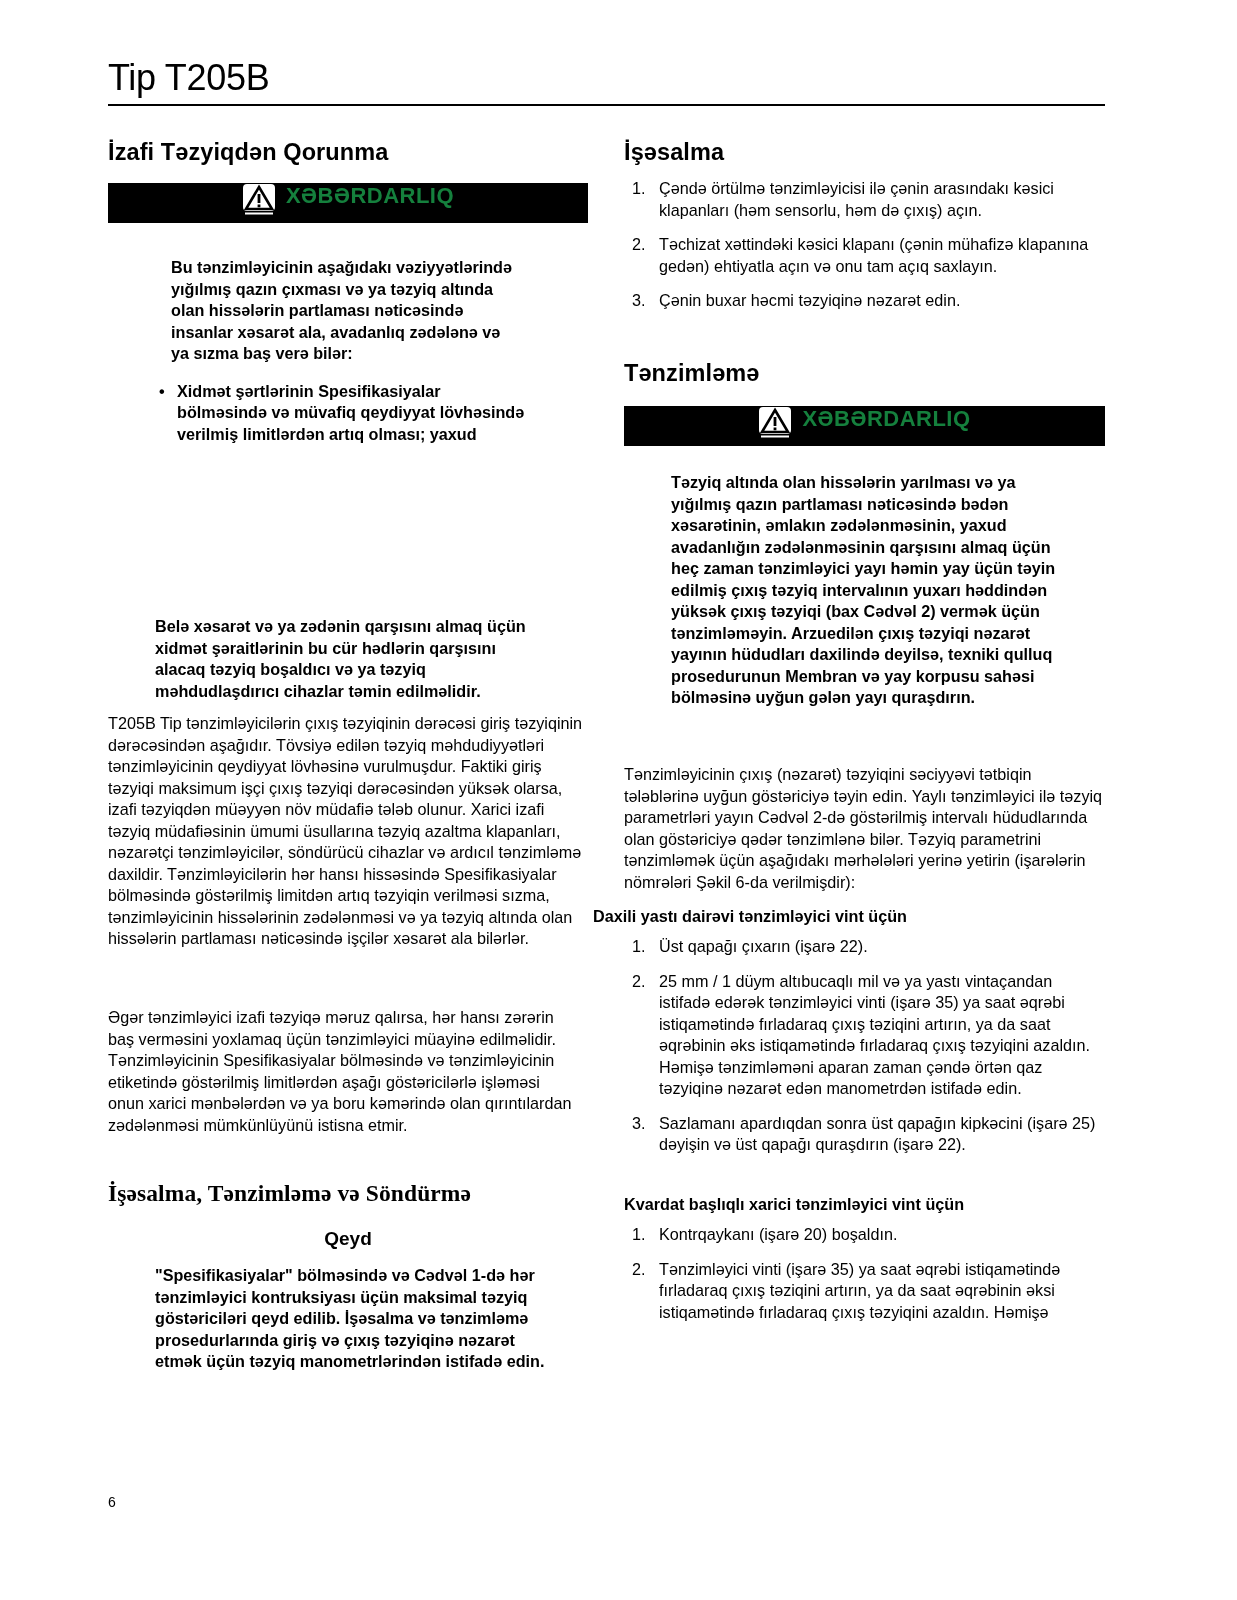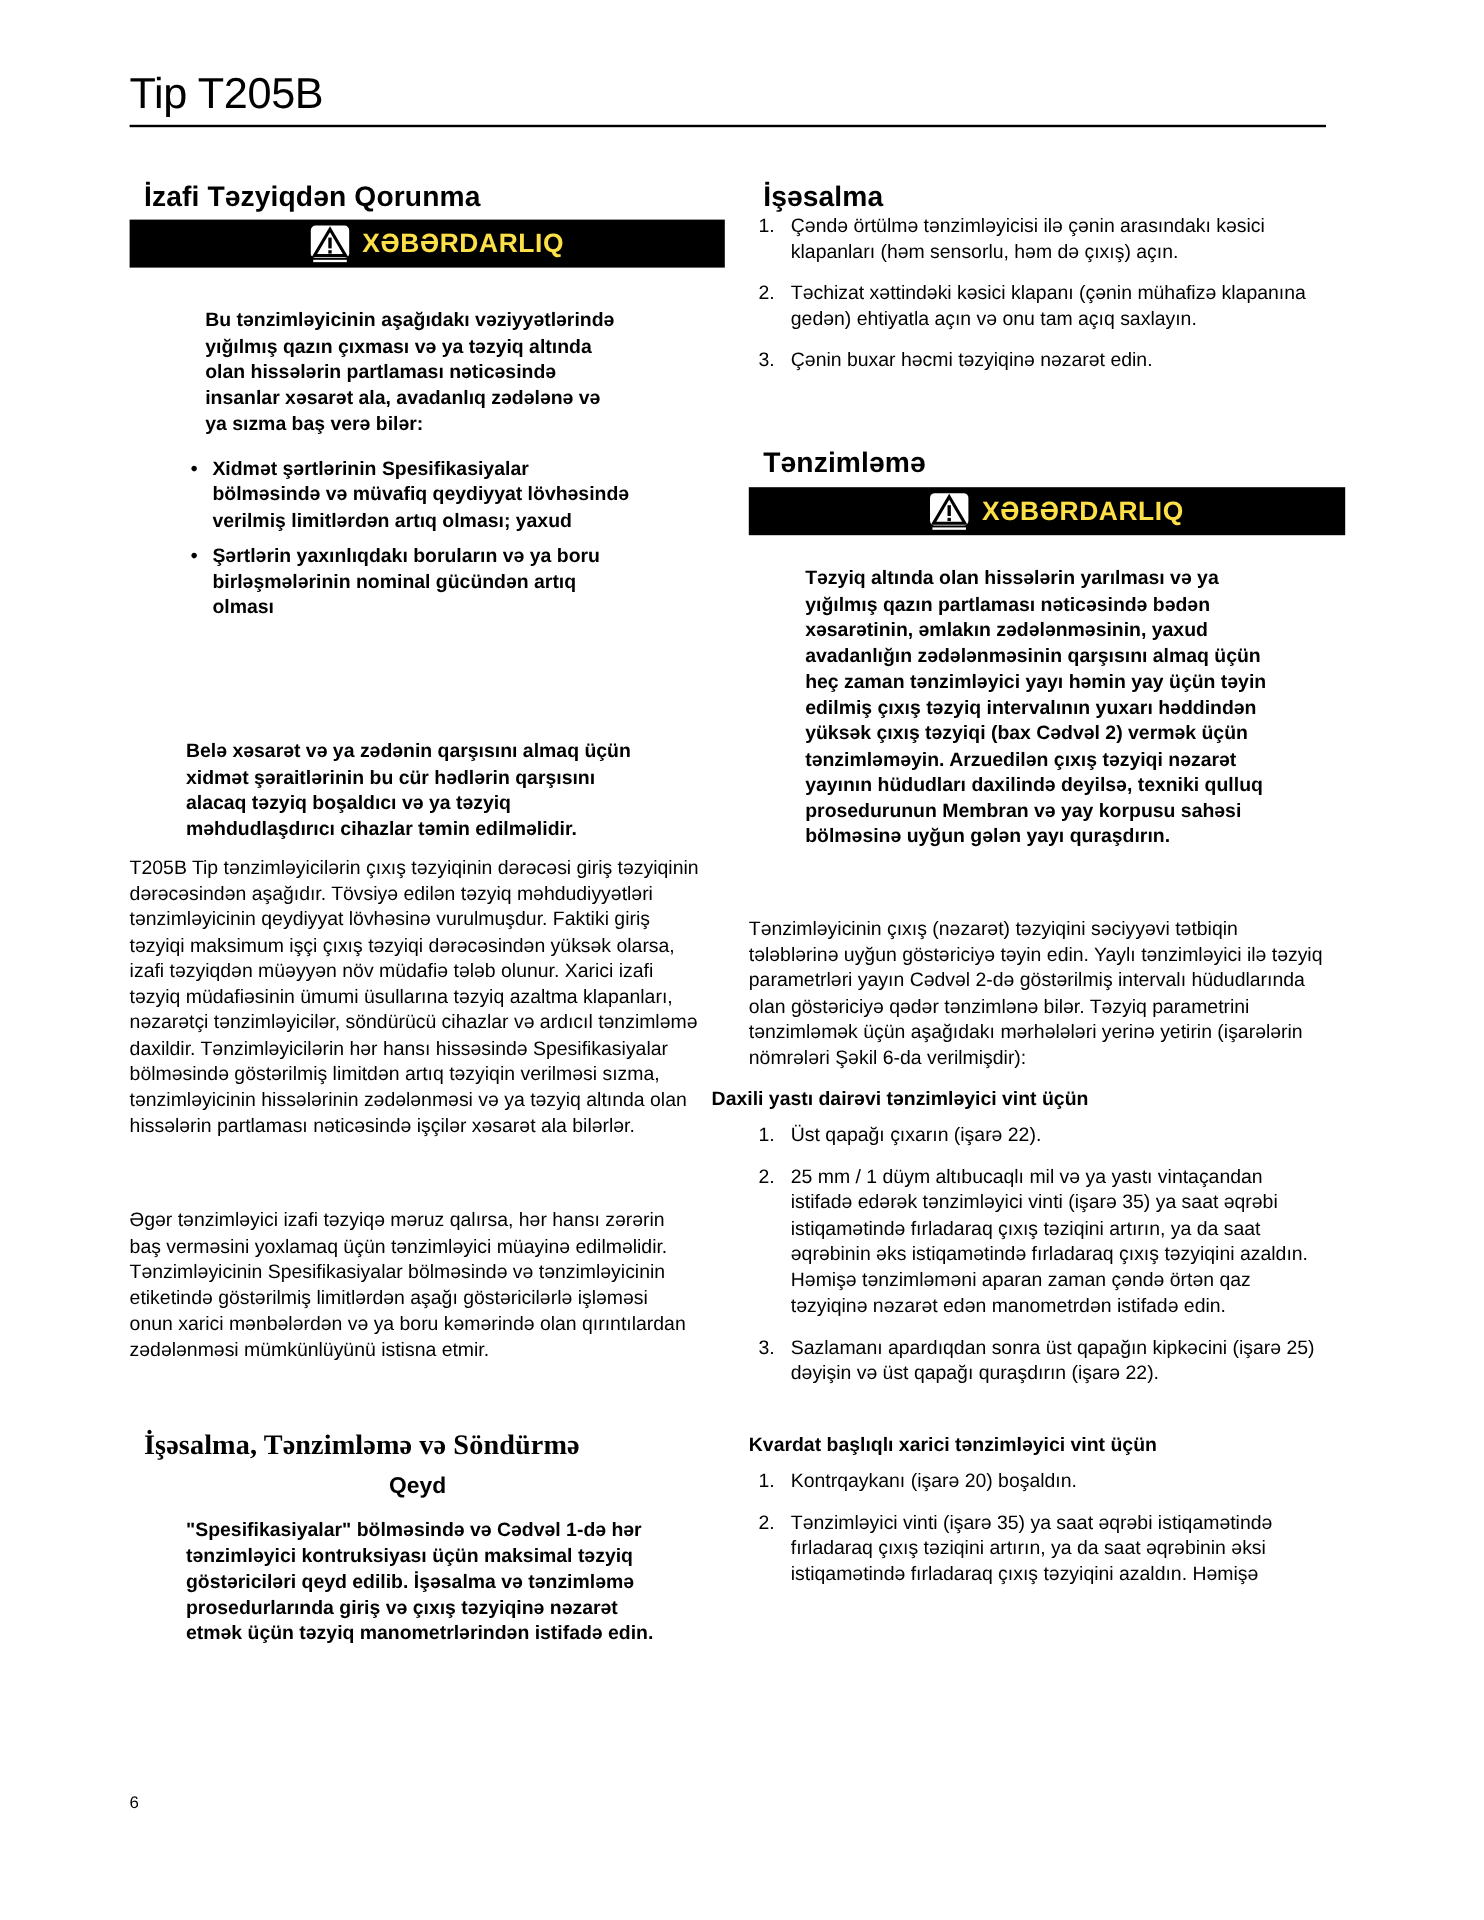--- a/index.html
+++ b/index.html
@@ -2,23 +2,23 @@
 <html><head>
 <meta charset="utf-8">
 <style>
   html, body { margin: 0; padding: 0; background: #ffffff; }
   body { width: 1237px; height: 1600px; position: relative; overflow: hidden;
          font-family: "Liberation Sans", sans-serif; color: #000; }
   .page-header { position: absolute; left: 108px; top: 56px; width: 997px; }
   .page-title { font-size: 36px; font-weight: normal; margin: 0; line-height: 44px; letter-spacing: -0.3px; }
   .header-rule { position: absolute; left: 0; top: 48px; width: 997px; height: 2px; background: #000; }
 
-  h2.section { font-size: 23.5px; font-weight: bold; margin: 12px; position: absolute; white-space: nowrap; letter-spacing: 0.1px; }
-  .warn-bar { position: absolute; height: 40px; background: #000; color: #fde047;
-              display: flex; align-items: center; justify-content: center; gap: 10px; padding-left: 16px; }
+  h2.section { font-size: 23.5px; font-weight: bold; margin: 0; position: absolute; white-space: nowrap; letter-spacing: 0.1px; }
+  .warn-bar { position: absolute; height: 40px; background: #000; color: #15803d;
+              display: flex; justify-content: center; gap: 10px; }
   .warn-bar .warn-label { font-size: 22px; font-weight: bold; letter-spacing: 0.5px; }
   .warn-icon { width: 34px; height: 32px; display: inline-block; }
 
   .bold-block { position: absolute; font-size: 16.2px; font-weight: bold; line-height: 21.5px; }
   .bold-block p { margin: 16px; }
   .bullets { list-style: none; margin: 8px 0 0 0; padding: 0; }
   .bullets li { position: relative; padding-left: 22px; margin-bottom: 8px; }
   .bullets li::before { content: "•"; position: absolute; left: 4px; top: 0; }
 
   .body-text { position: absolute; font-size: 16.2px; line-height: 21.5px; }
@@ -50,21 +50,20 @@
     <rect x="15.6" y="21.5" width="2.8" height="2.8" fill="#000"></rect>
     <rect x="3" y="29.5" width="28" height="2" fill="#fff"></rect>
   </svg>
   <span class="warn-label">XƏBƏRDARLIQ</span>
 </div>
 
 <div class="bold-block" style="left:155px; top:241px; width:380px;">
   <p>Bu tənzimləyicinin aşağıdakı vəziyyətlərində yığılmış qazın çıxması və ya təzyiq altında olan hissələrin partlaması nəticəsində insanlar xəsarət ala, avadanlıq zədələnə və ya sızma baş verə bilər:</p>
   <ul class="bullets">
     <li>Xidmət şərtlərinin Spesifikasiyalar bölməsində və müvafiq qeydiyyat lövhəsində verilmiş limitlərdən artıq olması; yaxud</li>
-    <li>Şərtlərin yaxınlıqdakı boruların və ya boru birləşmələrinin nominal gücündən artıq olması</li>
   </ul>
 </div>
 
 <div class="bold-block" style="left:155px; top:616px; width:390px;">Belə xəsarət və ya zədənin qarşısını almaq üçün xidmət şəraitlərinin bu cür hədlərin qarşısını alacaq təzyiq boşaldıcı və ya təzyiq məhdudlaşdırıcı cihazlar təmin edilməlidir.</div>
 
 <div class="body-text" style="left:108px; top:713px; width:482px;">
   <p>T205B Tip tənzimləyicilərin çıxış təzyiqinin dərəcəsi giriş təzyiqinin dərəcəsindən aşağıdır. Tövsiyə edilən təzyiq məhdudiyyətləri tənzimləyicinin qeydiyyat lövhəsinə vurulmuşdur. Faktiki giriş təzyiqi maksimum işçi çıxış təzyiqi dərəcəsindən yüksək olarsa, izafi təzyiqdən müəyyən növ müdafiə tələb olunur. Xarici izafi təzyiq müdafiəsinin ümumi üsullarına təzyiq azaltma klapanları, nəzarətçi tənzimləyicilər, söndürücü cihazlar və ardıcıl tənzimləmə daxildir. Tənzimləyicilərin hər hansı hissəsində Spesifikasiyalar bölməsində göstərilmiş limitdən artıq təzyiqin verilməsi sızma, tənzimləyicinin hissələrinin zədələnməsi və ya təzyiq altında olan hissələrin partlaması nəticəsində işçilər xəsarət ala bilərlər.</p>
 </div>
 
 <div class="body-text" style="left:108px; top:1007px; width:470px;">

